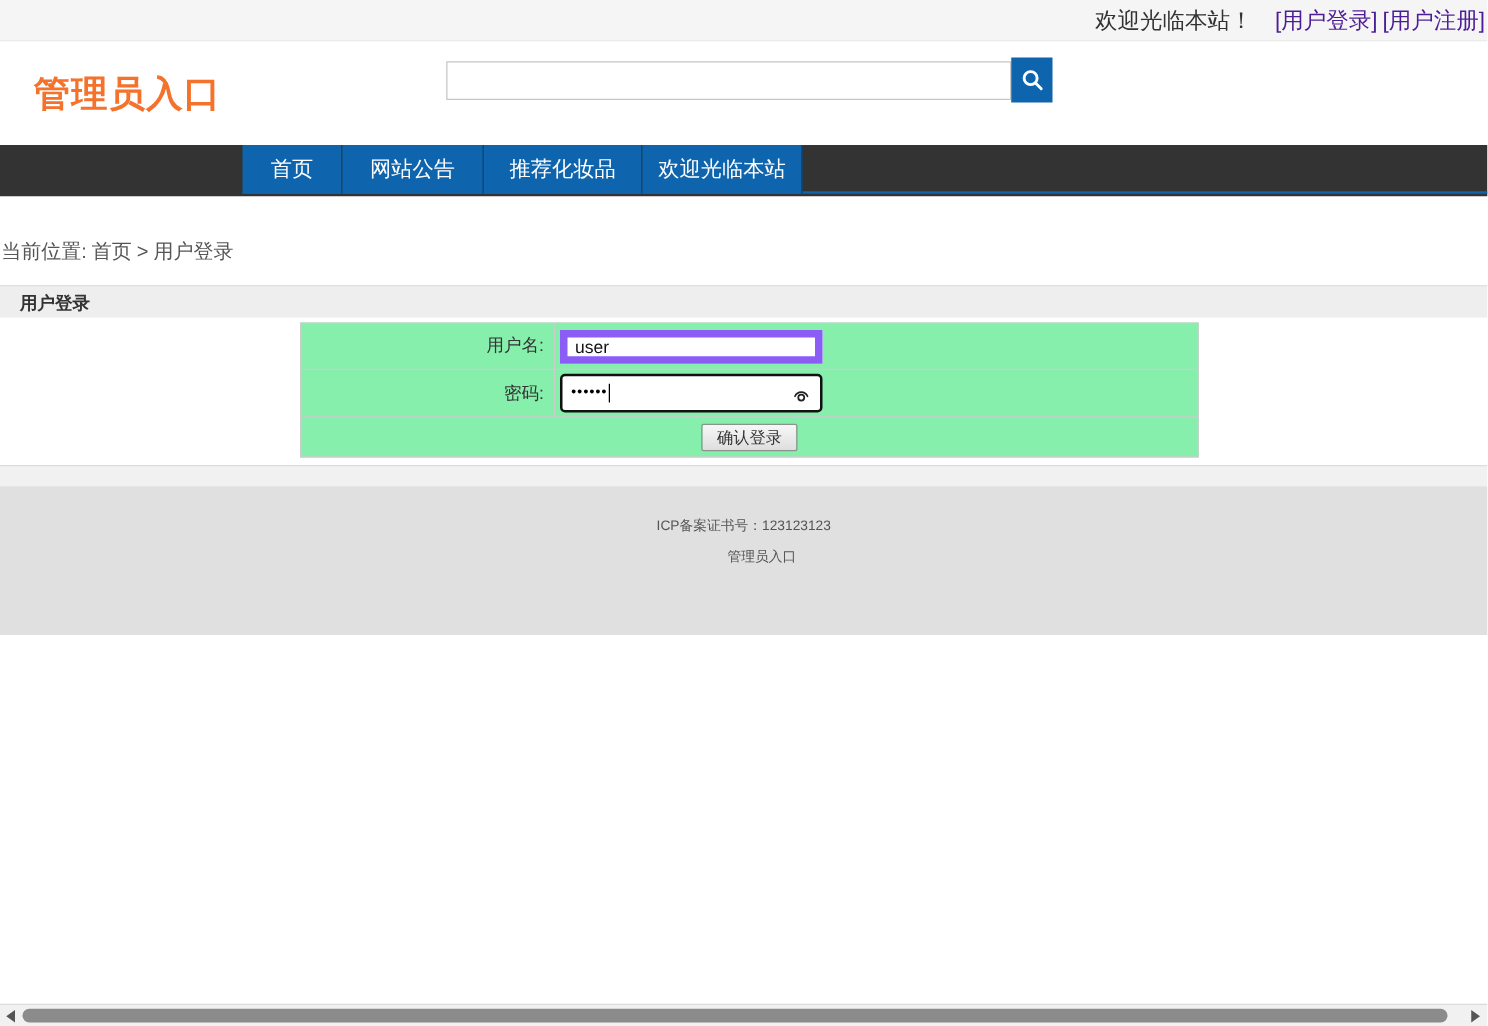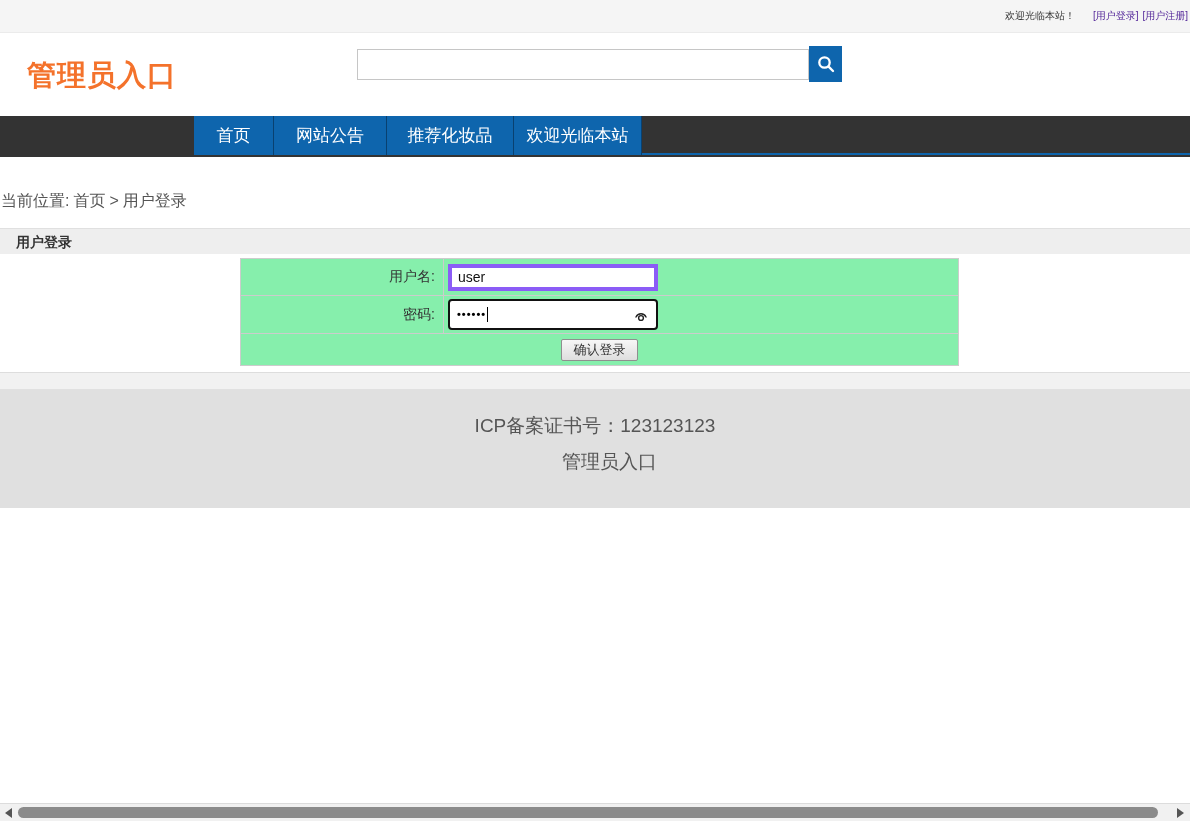--- a/index.html
+++ b/index.html
@@ -9,21 +9,21 @@
     background: #fff;
     font-family: "Liberation Sans", "DejaVu Sans", sans-serif;
   }
   .page { position: relative; width: 1190px; height: 821px; background: #fff; }
 
   
   .topbar {
     position: absolute; top: 0; left: 0; right: 0; height: 33px;
     background: #f5f5f5; border-bottom: 1px solid #ebebeb;
     display: flex; align-items: center; justify-content: flex-end;
-    font-size: 10px; color: #333; padding-right: 2px;
+    font-size: 18px; color: #333; padding-right: 2px;
   }
   .topbar .welcome { margin-right: 14px; }
   .topbar a { text-decoration: none; color: #4c1d95; margin-left: 4px; }
 
   
   .header { position: absolute; top: 34px; left: 0; right: 0; height: 82px; background: #fff; }
   .logo {
     position: absolute; left: 27px; top: 22px;
     font-size: 29px; font-weight: bold; color: #f4722b; letter-spacing: 1px;
   }
@@ -74,21 +74,21 @@
     width: 203px; border-right: 1px solid #ccc;
     display: flex; align-items: center; justify-content: flex-end;
     padding-right: 8px; font-size: 14px; color: #333;
   }
   .value-cell { flex: 1; display: flex; align-items: center; padding-left: 4px; }
   .row-user { height: 37px; }
   .row-pass { height: 38px; }
   .row-btn  { height: 31px; align-items: center; justify-content: center; display: flex; }
 
   .username-input {
-    width: 210px; height: 27px; border: 4px solid #8b5cf6;
+    width: 210px; height: 27px; border: 6px solid #8b5cf6;
     font-size: 14px; padding: 0 6px; outline: none; color: #111;
     font-family: "Liberation Sans", sans-serif;
   }
   .password-field {
     position: relative; width: 210px; height: 31px;
     border: 2px solid #111; border-radius: 4px; background: #fff;
     display: flex; align-items: center; padding: 0 26px 0 7px; cursor: text;
   }
   .password-dots { font-size: 11px; font-weight: bold; letter-spacing: 1px; color: #000; line-height: 1; }
   .caret { display: inline-block; width: 1px; height: 15px; background: #000; margin-left: 1px; }
@@ -101,21 +101,21 @@
     font-family: "Liberation Sans", sans-serif;
   }
 
   
   .prefooter {
     position: absolute; top: 372px; left: 0; right: 0; height: 17px;
     background: #f1f1f1; border-top: 1px solid #ddd;
   }
   .footer {
     position: absolute; top: 389px; left: 0; right: 0; height: 119px;
-    background: #e0e0e0; text-align: center; font-size: 19px; color: #555;
+    background: #e0e0e0; text-align: center; font-size: 11px; color: #555;
   }
   .footer .line1 { padding-top: 24px; }
   .footer .line2 { padding-top: 10px; }
   .footer .line3 { padding-top: 10px; margin-left: 29px; }
   .footer a { color: #555; text-decoration: none; cursor: pointer; }
 
   
   .hscroll {
     position: absolute; left: 0; right: 0; top: 803px; height: 18px;
     background: #f1f1f1; border-top: 1px solid #dcdcdc;

